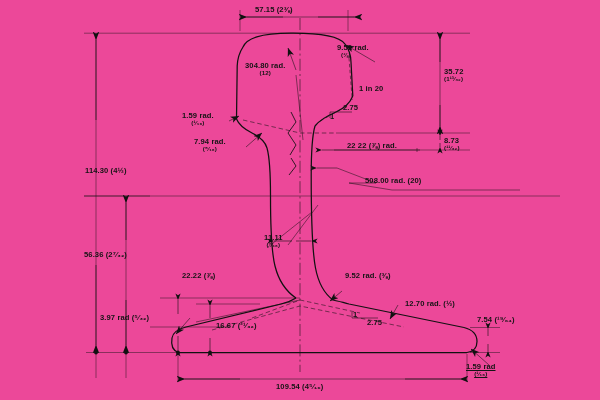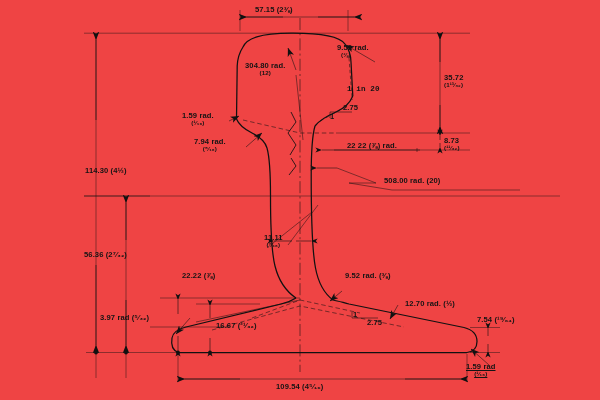--- a/index.html
+++ b/index.html
@@ -1,18 +1,18 @@
 <!DOCTYPE html>
 <html><head>
 <meta charset="utf-8">
 <style>
   html,body{margin:0;padding:0;background:#ffffff;}
   body{width:600px;height:400px;overflow:hidden;
        font-family:"Liberation Sans","DejaVu Sans",sans-serif;color:#1a1a1a;}
-  #stage{position:relative;width:600px;height:400px;background:#ef4444;}
+  #stage{position:relative;width:600px;height:400px;background:#ec4899;}
   svg{position:absolute;left:0;top:0;}
   .lbl{position:absolute;font-size:7.6px;line-height:1.08;letter-spacing:.1px;
        color:#141414;white-space:nowrap;font-weight:600;}
   .lbl .fr{font-size:6.2px;}
   .ctr{text-align:center;}
 </style>
 </head>
 <body>
 
 <div id="stage">
@@ -191,23 +191,23 @@
   <div class="lbl ctr" style="left:245px;top:62px;">
     <div>304.80 rad.</div>
     <div class="fr">(12)</div>
   </div>
 
   <div class="lbl ctr" style="left:337px;top:44px;">
     <div>9.52  rad.</div>
     <div class="fr" style="margin-left:-14px;">(⅜)</div>
   </div>
 
-  <div class="lbl" style="left:347px;top:85px;font-family:Liberation Mono, monospace;">1 in 20</div>
-
-  <div class="lbl" style="left:444px;top:74px;">
+  <div class="lbl" style="left:359px;top:85px;">1 in 20</div>
+
+  <div class="lbl" style="left:444px;top:68px;">
     <div>35.72</div>
     <div class="fr">(1¹³⁄₃₂)</div>
   </div>
 
   <div class="lbl ctr" style="left:182px;top:112px;">
     <div>1.59 rad.</div>
     <div class="fr">(¹⁄₁₆)</div>
   </div>
 
   <div class="lbl ctr" style="left:194px;top:138px;">
@@ -220,21 +220,21 @@
 
   <div class="lbl" style="left:347px;top:142px;text-align:right;">22 22 (⅞) rad.</div>
 
   <div class="lbl" style="left:444px;top:137px;">
     <div>8.73</div>
     <div class="fr">(¹¹⁄₃₂)</div>
   </div>
 
   <div class="lbl" style="left:85px;top:167px;">114.30  (4½)</div>
 
-  <div class="lbl" style="left:384px;top:177px;">508.00  rad. (20)</div>
+  <div class="lbl" style="left:365px;top:177px;">508.00  rad. (20)</div>
 
   <div class="lbl" style="left:84px;top:251px;">56.36  (2⁷⁄₃₂)</div>
 
   <div class="lbl ctr" style="left:264px;top:234px;">
     <div>11.11</div>
     <div class="fr">(⁷⁄₁₆)</div>
   </div>
 
   <div class="lbl" style="left:182px;top:272px;">22.22 (⅞)</div>
 

